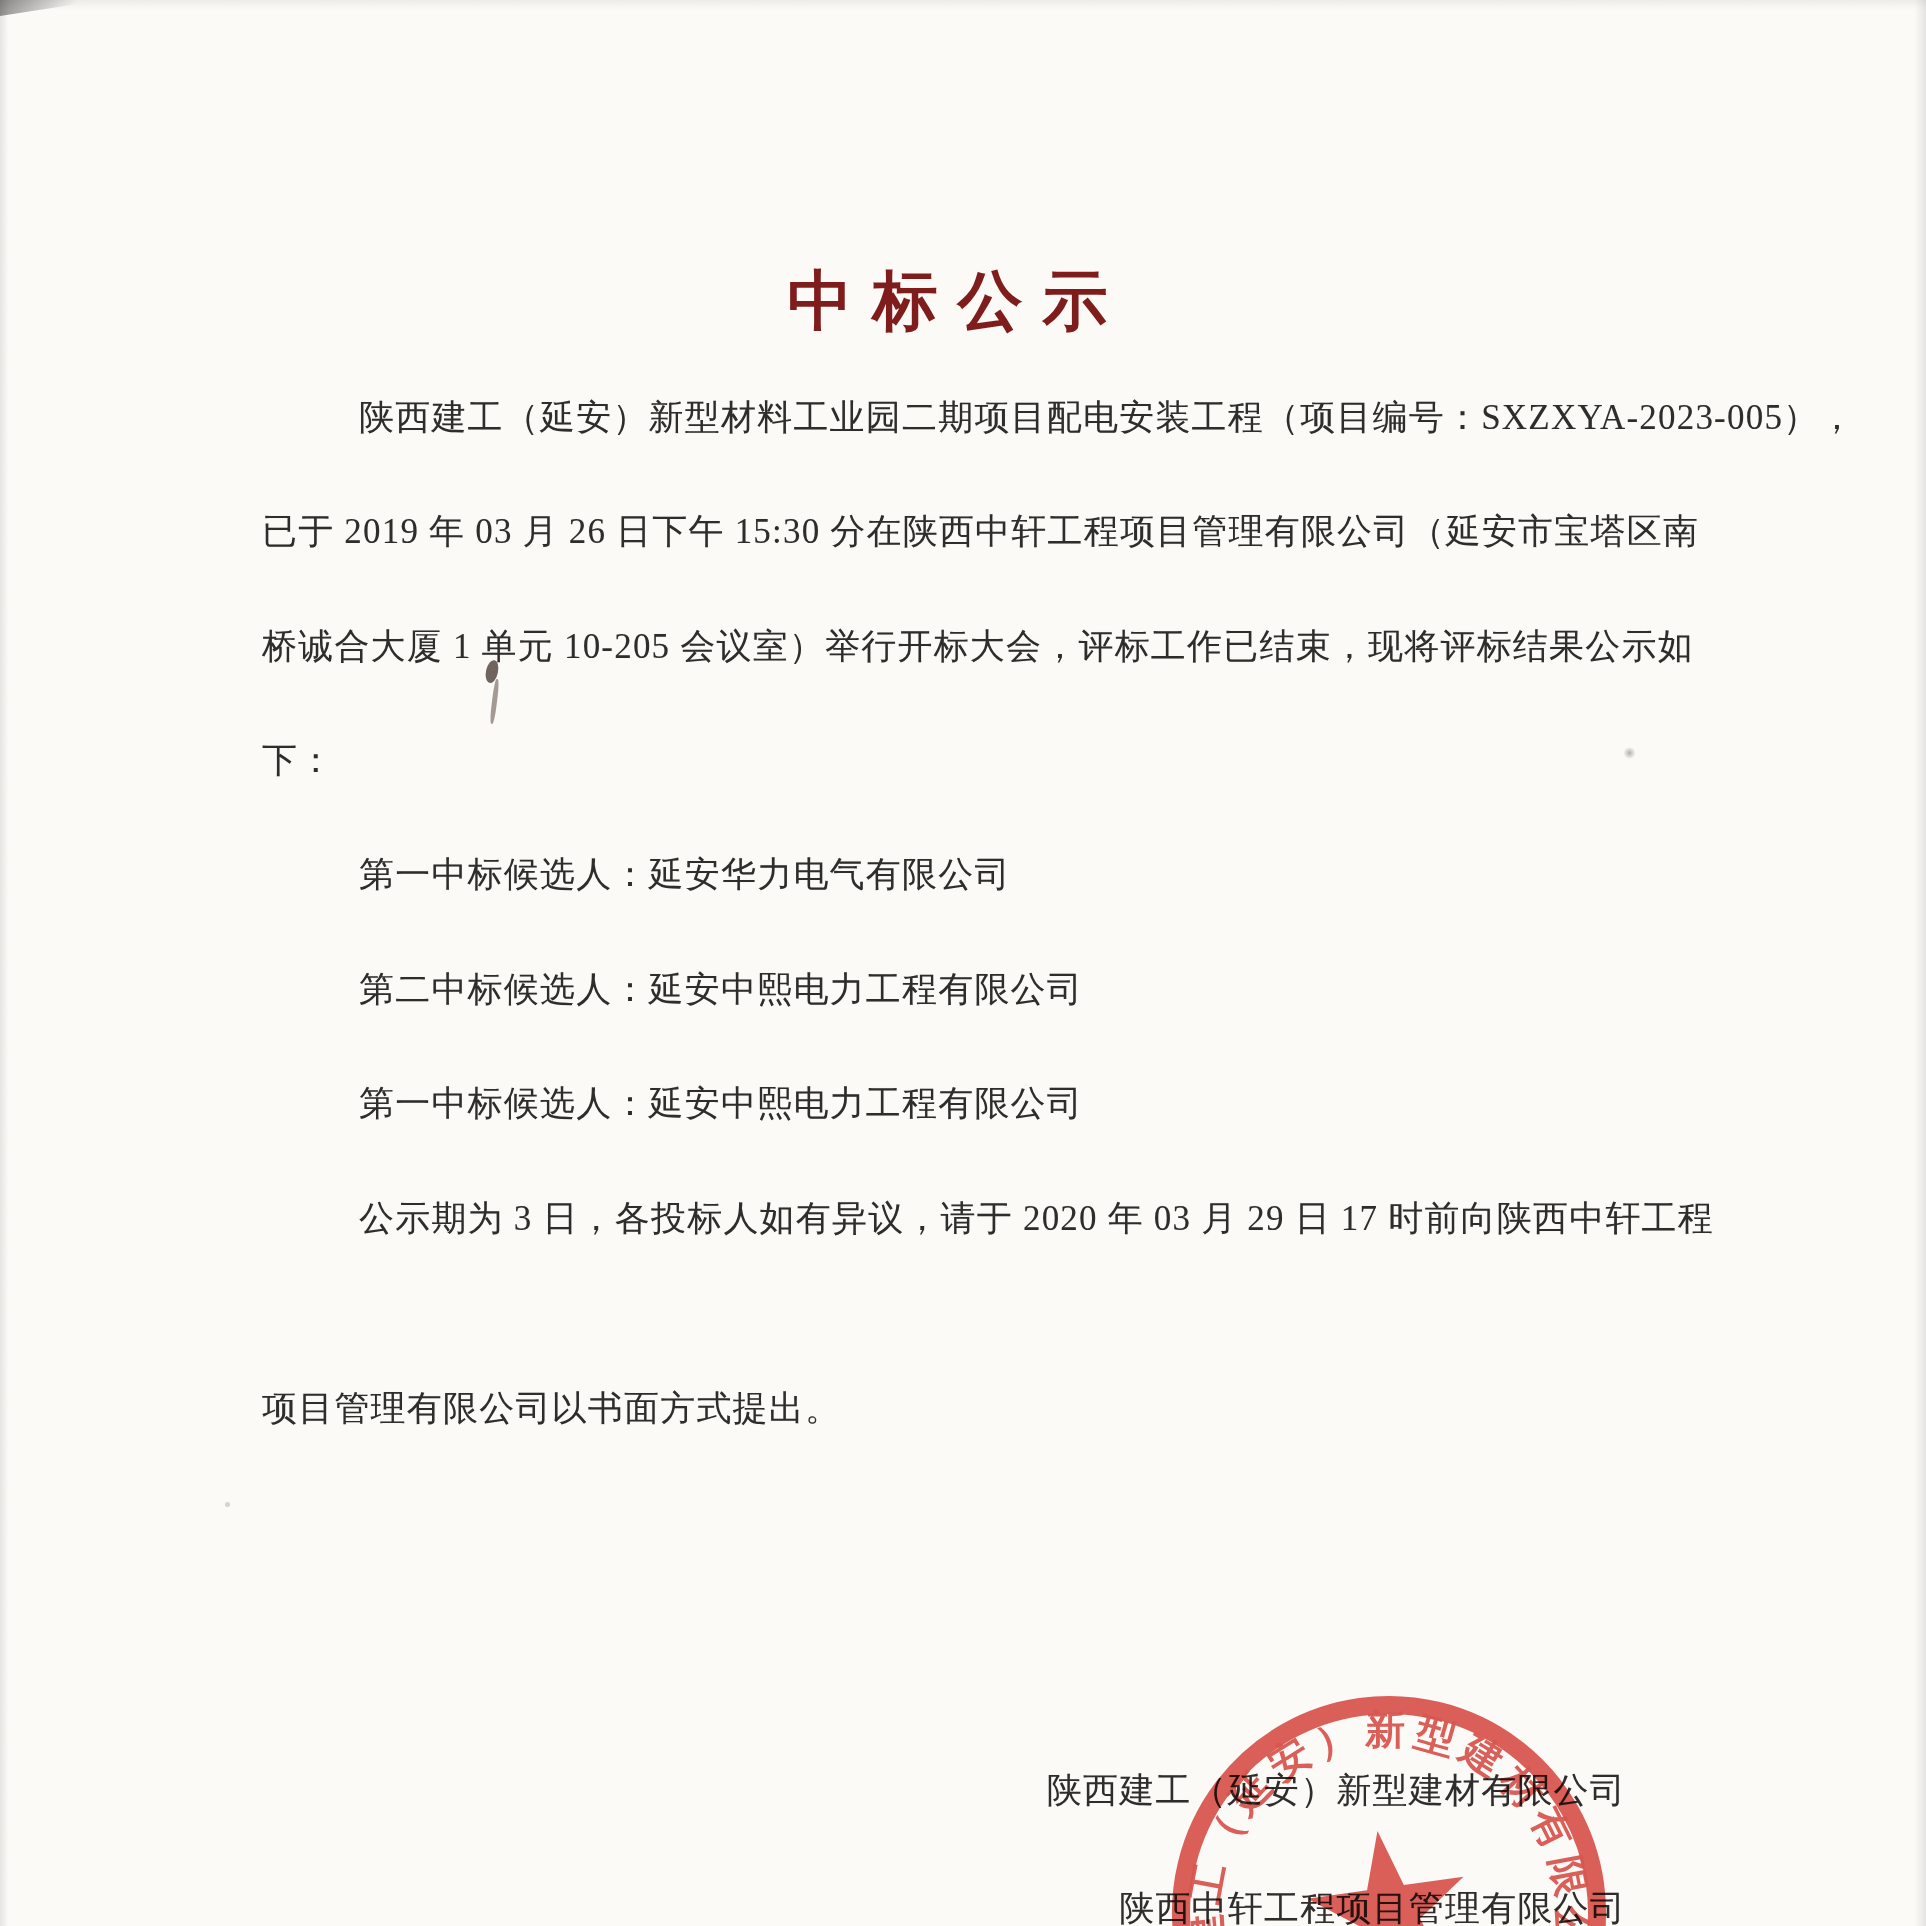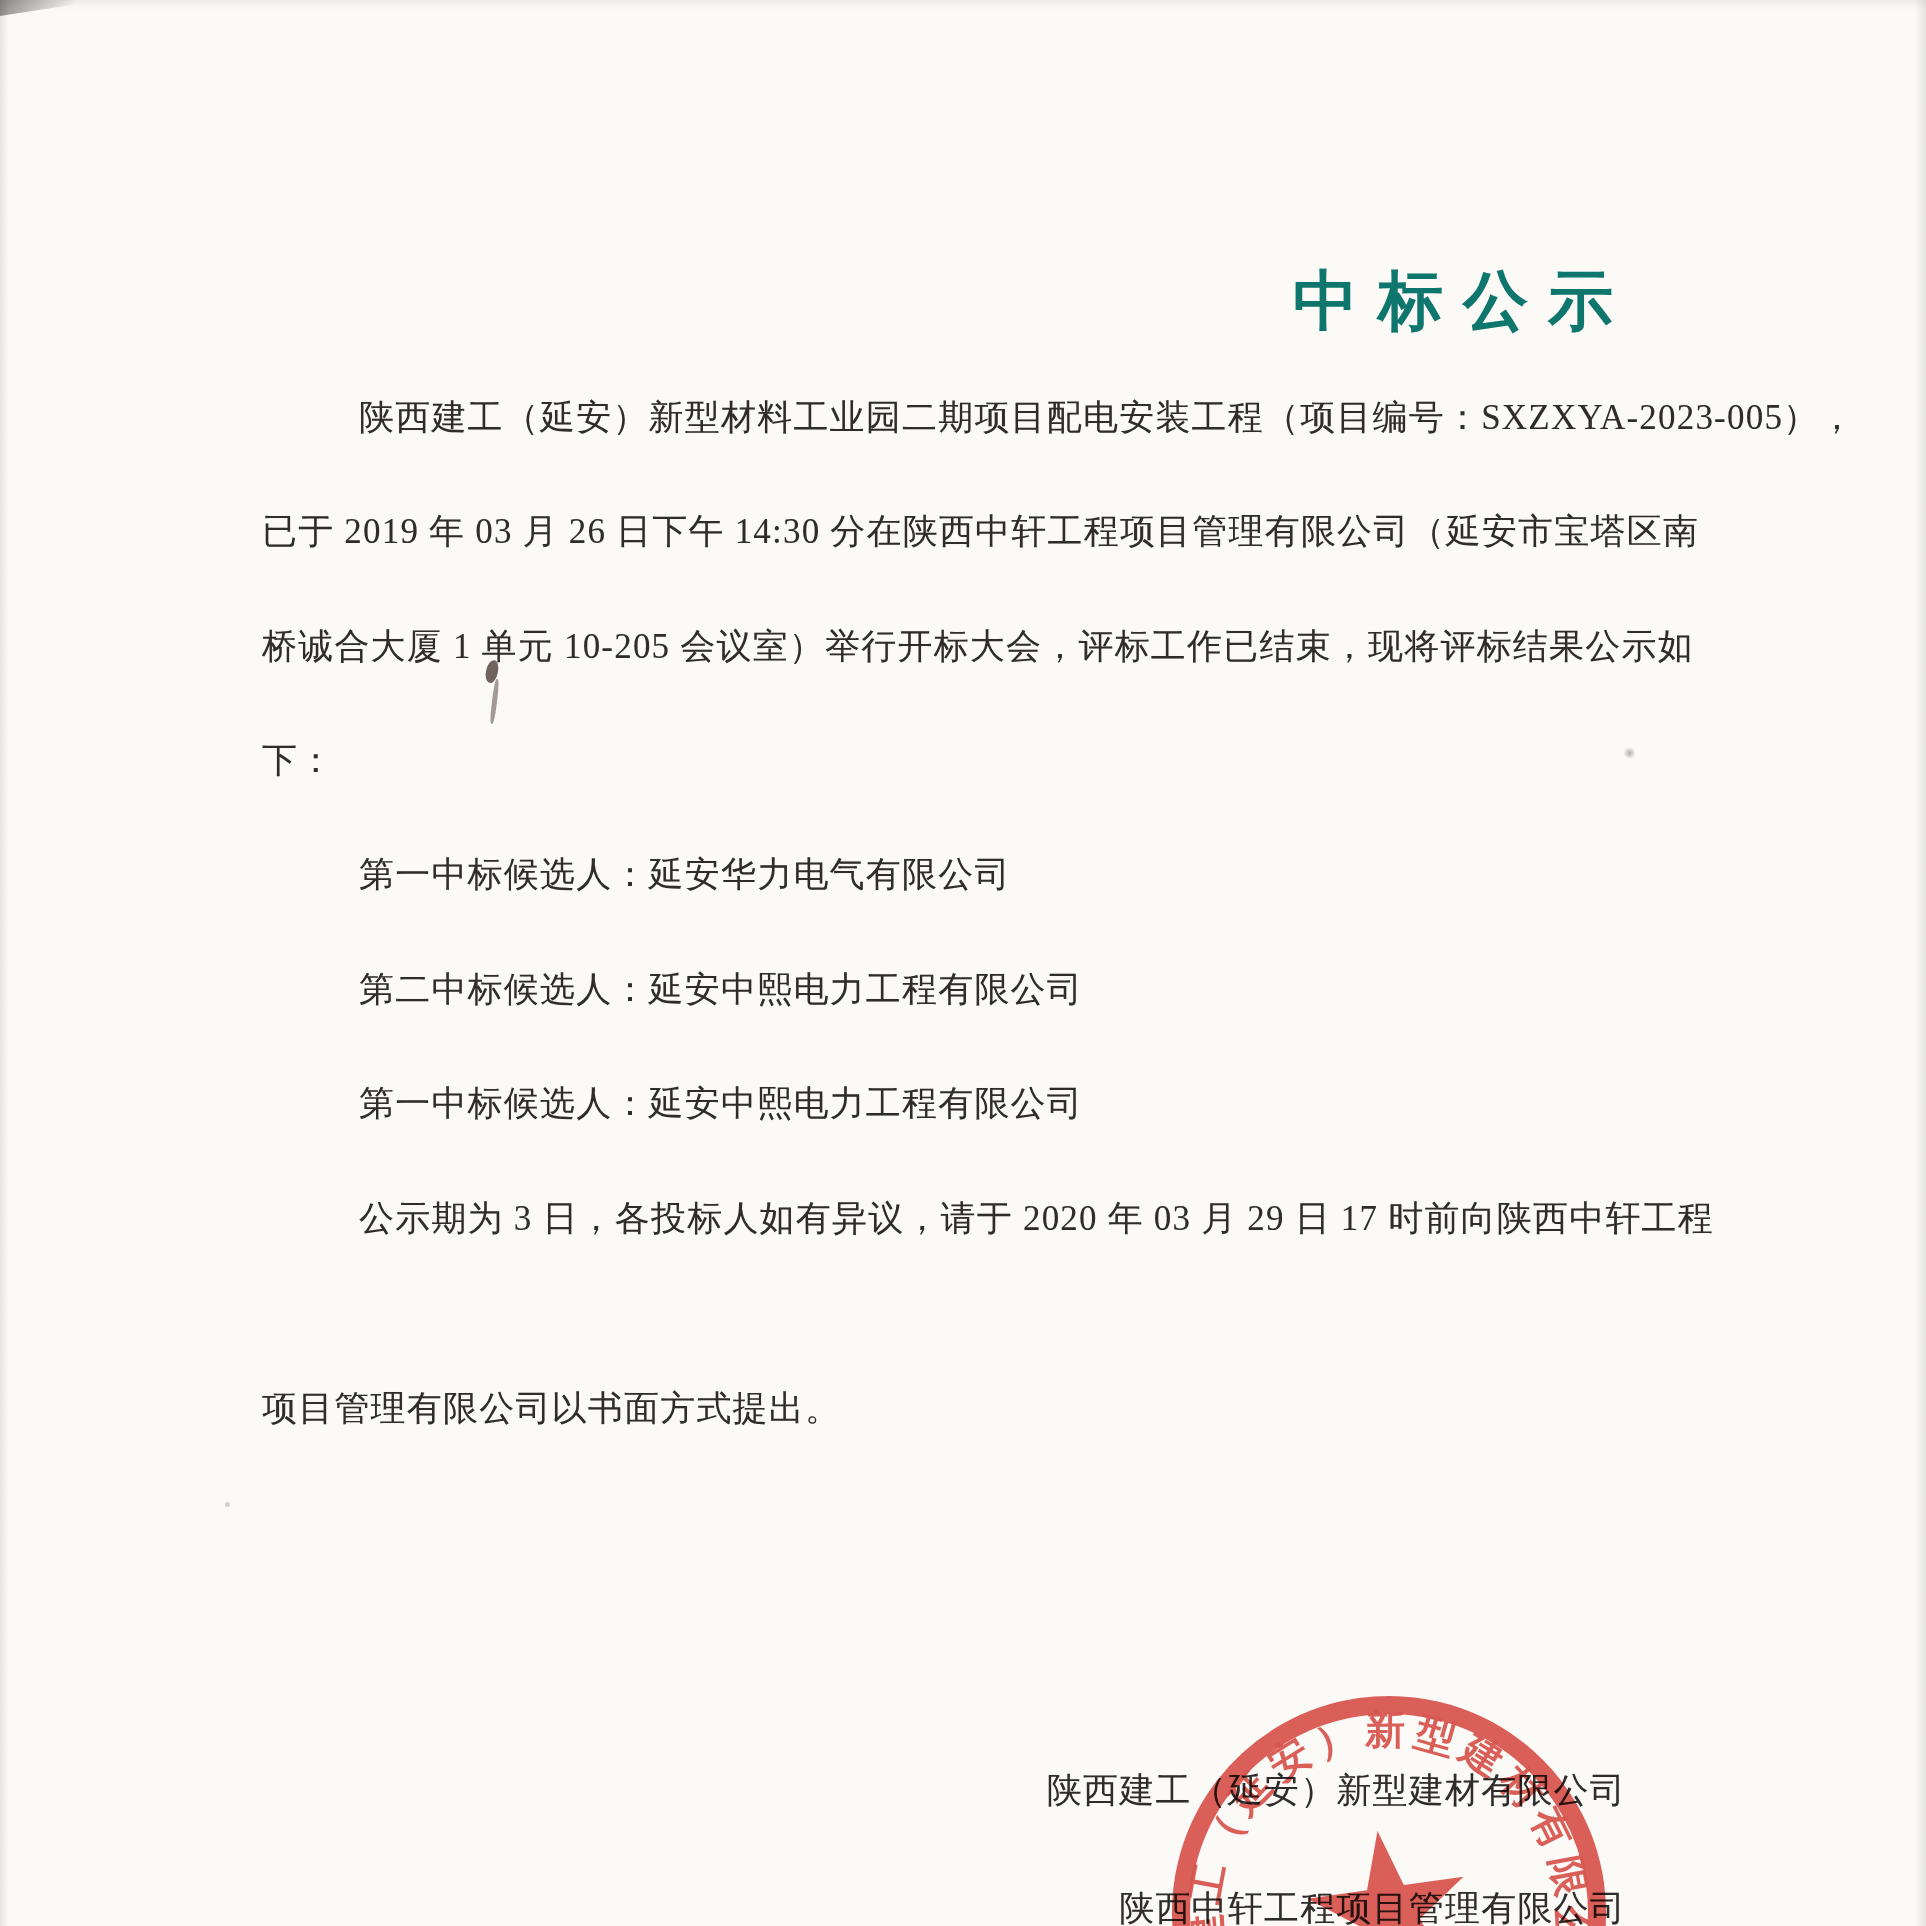--- a/index.html
+++ b/index.html
@@ -8,23 +8,23 @@
     background:
       linear-gradient(to right, rgba(130,130,130,.18) 0px, rgba(130,130,130,0) 8.5px),
       linear-gradient(to left, rgba(140,140,140,.20) 0px, rgba(140,140,140,0) 11.6px),
       linear-gradient(to top, rgba(150,150,150,.18) 0px, rgba(150,150,150,0) 13px),
       linear-gradient(to bottom, rgba(120,120,120,.10) 0px, rgba(120,120,120,0) 10px),
       #fbfaf7;
     font-family:"Liberation Serif","DejaVu Serif",serif;
     color:#2e2d2b;
   }
   .title{
-    position:absolute;top:257px;left:262px;width:1371px;text-align:right;
+    position:absolute;top:257px;left:262px;width:1371px;text-align:center;
     font-size:65px;font-weight:bold;letter-spacing:20px;text-indent:20px;
-    color:#0f766e;
+    color:#7f1d1d;
   }
   .line{
     position:absolute;left:262px;white-space:nowrap;
     font-size:35px;letter-spacing:1.2px;line-height:1.2;
     text-shadow:0 0 0.8px rgba(40,40,40,.18);
   }
   .indent{left:359px;}
   .y0{top:397px}.y1{top:511px}.y2{top:626px}.y3{top:740px}
   .y4{top:854px}.y5{top:969px}.y6{top:1083px}
   .y7{top:1198px}.y8{top:1388px}
@@ -62,21 +62,21 @@
     background:radial-gradient(circle,#8a8a86 0%,rgba(138,138,134,0) 70%);opacity:.65;
   }
   .speck-b{position:absolute;left:225px;top:1502px;width:4.6px;height:4.6px;border-radius:50%;background:#9a9a96;opacity:.4;}
 </style>
 </head>
 <body>
 
 <div class="title">中标公示</div>
 
 <div class="line indent y0">陕西建工（延安）新型材料工业园二期项目配电安装工程（项目编号：SXZXYA-2023-005），</div>
-<div class="line y1">已于 2019 年 03 月 26 日下午 14:30 分在陕西中轩工程项目管理有限公司（延安市宝塔区南</div>
+<div class="line y1">已于 2019 年 03 月 26 日下午 15:30 分在陕西中轩工程项目管理有限公司（延安市宝塔区南</div>
 <div class="line y2">桥诚合大厦 1 单元 10-205 会议室）举行开标大会，评标工作已结束，现将评标结果公示如</div>
 <div class="line y3">下：</div>
 <div class="line indent y4">第一中标候选人：延安华力电气有限公司</div>
 <div class="line indent y5">第二中标候选人：延安中熙电力工程有限公司</div>
 <div class="line indent y6">第一中标候选人：延安中熙电力工程有限公司</div>
 <div class="line indent y7">公示期为 3 日，各投标人如有异议，请于 2020 年 03 月 29 日 17 时前向陕西中轩工程</div>
 <div class="line y8">项目管理有限公司以书面方式提出。</div>
 
 <div class="sig sig-1">陕西建工（延安）新型建材有限公司</div>
 <div class="sig sig-2">陕西中轩工程项目管理有限公司</div>

